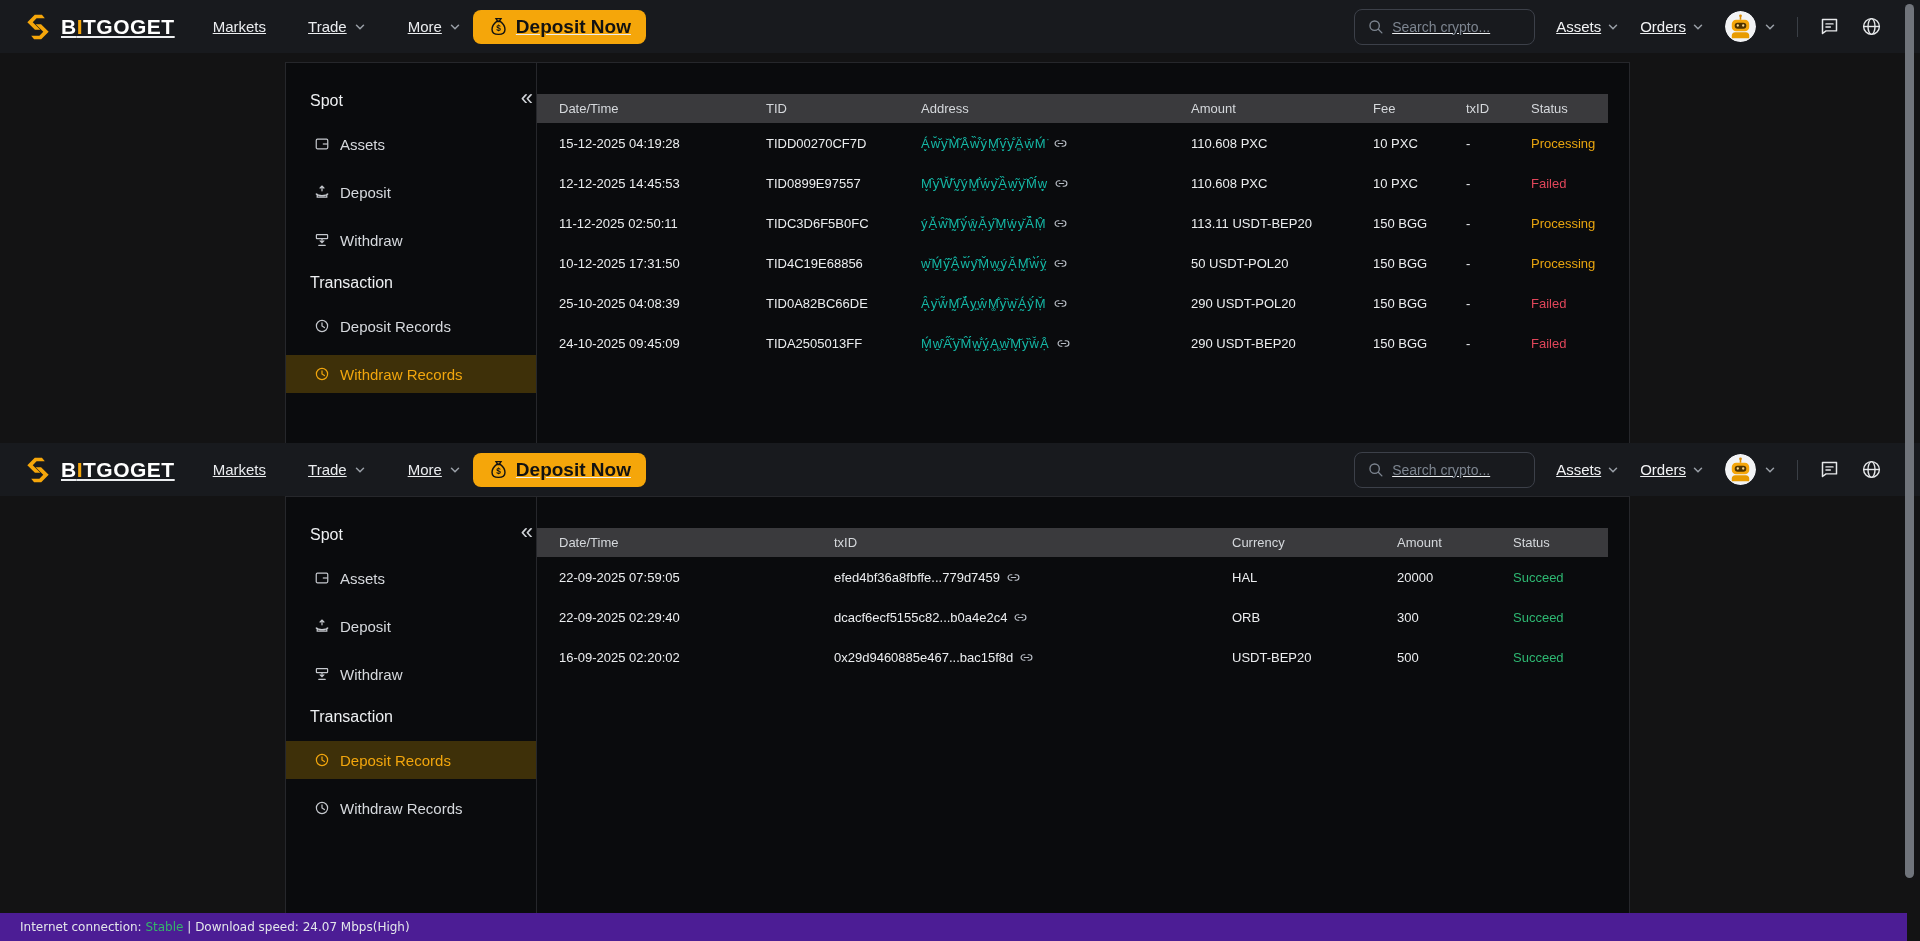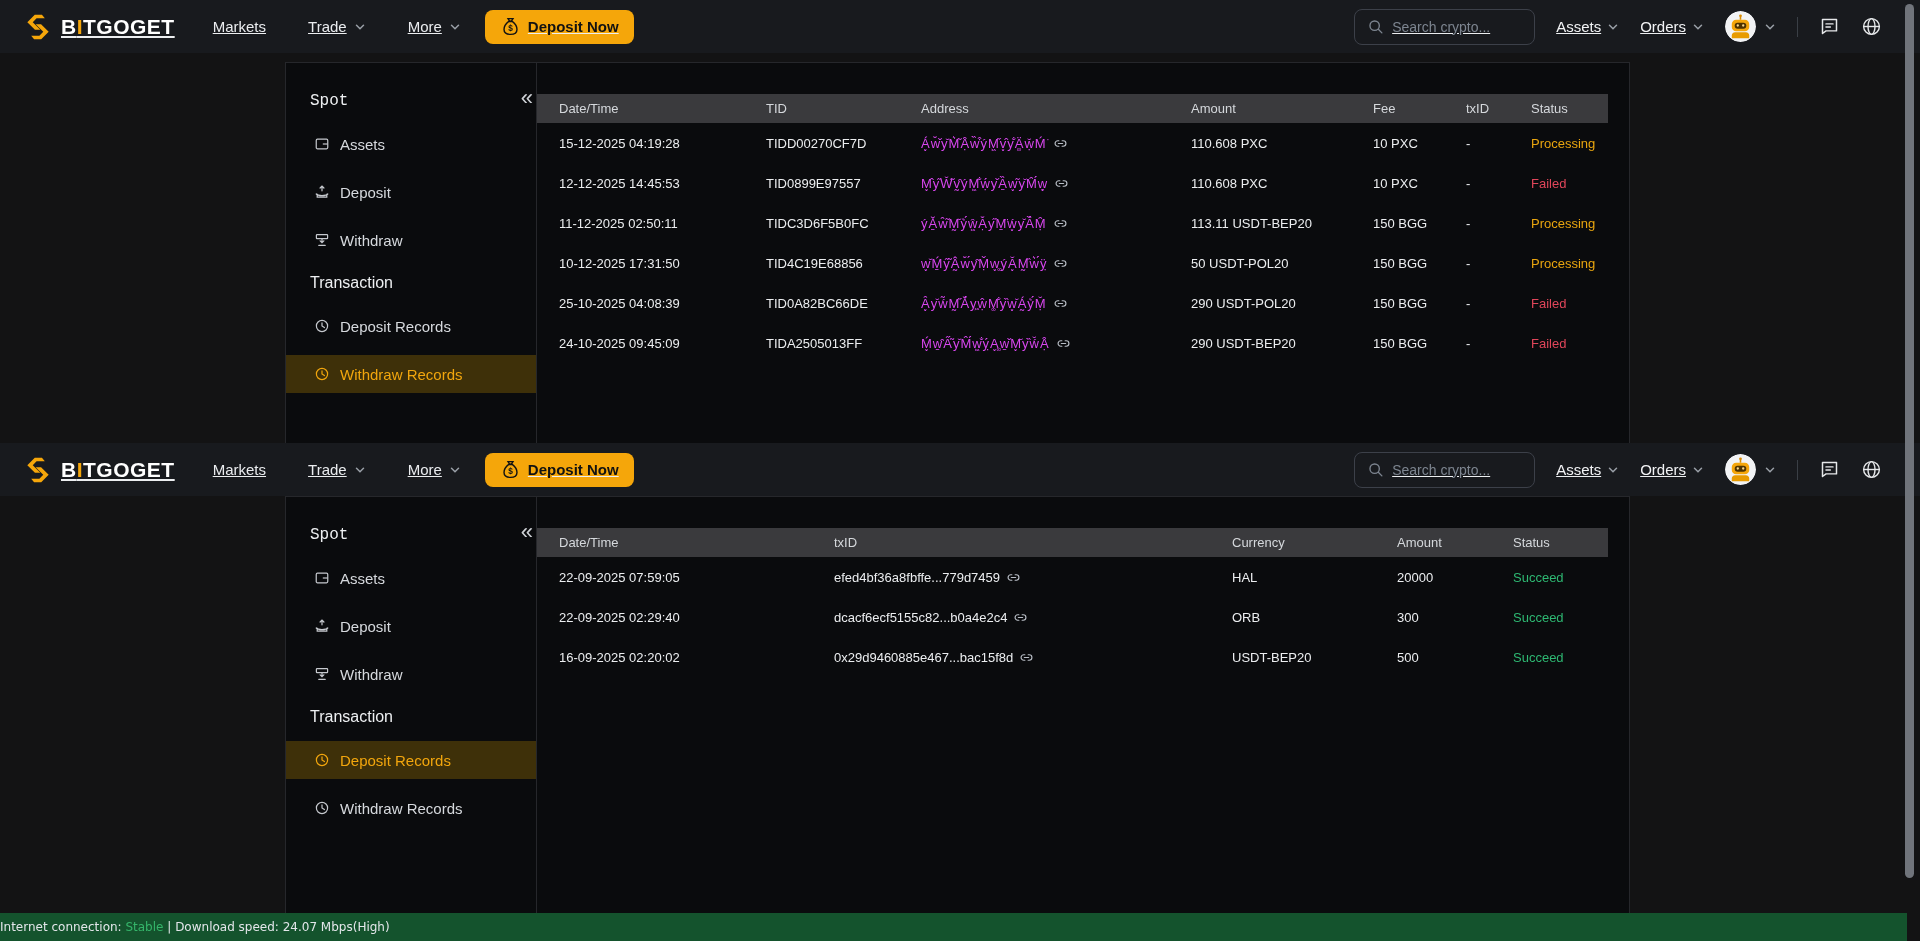--- a/index.html
+++ b/index.html
@@ -15,23 +15,23 @@
   .icon{flex:0 0 auto;}
 
   
   .app-header{display:flex;align-items:center;height:53px;padding:0 38px 0 24px;background:var(--bg-header);text-decoration:underline;}
   .brand{display:flex;align-items:center;gap:9px;cursor:pointer;}
   .logo-text{font-size:21px;font-weight:700;letter-spacing:.5px;color:#fff;}
   .logo-text .accent-i{color:var(--accent);}
   .main-nav{display:flex;align-items:flex-end;gap:42px;margin-left:38px;}
   .nav-item{display:flex;align-items:center;gap:7px;font-size:15px;color:#eaecef;cursor:pointer;}
   .chev{color:#9aa0a8;}
-  .deposit-btn{display:flex;align-items:center;gap:7px;margin-left:24px;height:34px;padding:0 15px;
+  .deposit-btn{display:flex;align-items:center;gap:7px;margin-left:12px;height:34px;padding:0 15px;
     background:var(--accent);border:none;border-radius:8px;font-family:inherit;
-    font-size:15px;font-weight:700;color:#121212;cursor:pointer;}
+    font-size:19px;font-weight:700;color:#121212;cursor:pointer;}
   .hdr-right{margin-left:auto;display:flex;align-items:center;gap:21px;}
   .search-box{display:flex;align-items:center;gap:8px;width:181px;height:36px;padding:0 12px;
     border:1px solid #3c4049;border-radius:8px;color:#7d8590;}
   .search-box input{flex:1;min-width:0;background:transparent;border:none;outline:none;
     font-family:inherit;font-size:14px;color:#f97316;}
   .search-box input::placeholder{color:#7d8590;}
   .hdr-link{display:flex;align-items:center;gap:6px;font-size:15px;color:#f2f3f5;cursor:pointer;}
   .avatar-wrap{display:flex;align-items:center;gap:8px;cursor:pointer;}
   .avatar{width:31px;height:31px;border-radius:50%;overflow:hidden;}
   .vdiv{width:1px;height:20px;background:#3a3f46;}
@@ -39,45 +39,45 @@
 
   
   .section{position:relative;}
   .s1{height:443px;} .s2{height:470px;}
   .hgap{height:9px;}
   .panel{margin-left:285px;width:1345px;display:flex;background:var(--bg-panel);
     border:1px solid var(--border);border-bottom:none;}
   .s1 .panel{height:381px;} .s2 .panel{height:417px;}
   .sidebar{position:relative;width:251px;border-right:1px solid var(--border);padding-top:24px;}
   .sb-title{display:flex;align-items:center;height:28px;padding-left:24px;font-size:16px;color:#eef0f2;}
-  .sb-title.first{margin-bottom:5px;font-family:Liberation Mono, monospace;}
+  .sb-title.first{margin-bottom:5px;}
   .sb-title.second{height:38px;}
   .sb-item{display:flex;align-items:center;height:48px;padding-left:28px;gap:10px;
     font-size:15px;color:#d6d9dd;cursor:pointer;}
   .sb-item .icon{color:#c6c9ce;}
   .sb-item.active{height:38px;margin:5px 0;background:#3e3009;color:#f2a60d;}
   .sb-item.active .icon{color:#f2a60d;}
   .collapse{position:absolute;top:24px;right:3px;font-size:22px;line-height:1;color:#cfd2d6;cursor:pointer;}
   .content{flex:1;padding-top:31px;}
 
   
   .thead{height:29px;background:var(--bg-thead);color:#d5d8dc;font-size:13px;margin-right:21px;}
   .trow{height:40px;font-size:13px;color:var(--txt);}
   .grid-w{display:grid;grid-template-columns:207px 155px 270px 182px 93px 65px 1fr;
     padding-left:22px;align-items:center;}
   .grid-d{display:grid;grid-template-columns:275px 398px 165px 116px 1fr;
     padding-left:22px;align-items:center;}
   .cell{display:flex;align-items:center;gap:7px;white-space:nowrap;overflow:hidden;}
-  .addr{color:#d946ef;letter-spacing:1px;}
+  .addr{color:#14b8a6;letter-spacing:1px;}
   .link-ic{color:#b9bec6;cursor:pointer;}
   .st-processing{color:var(--processing);} .st-failed{color:var(--failed);} .st-succeed{color:var(--succeed);}
 
   
-  .statusbar{position:absolute;left:0;bottom:0;width:1907px;height:28px;background:#14532d;
-    display:flex;align-items:center;padding-left:0;font-family:"DejaVu Sans",sans-serif;
+  .statusbar{position:absolute;left:0;bottom:0;width:1907px;height:28px;background:#4c1d95;
+    display:flex;align-items:center;padding-left:20px;font-family:"DejaVu Sans",sans-serif;
     font-size:12px;color:#e3e6ea;white-space:pre;}
   .conn-state{color:var(--stable);}
 
   .scrollthumb{position:fixed;top:4px;right:6px;width:9px;height:874px;background:#70747b;border-radius:5px;}
 </style>
 </head>
 <body>
 
 <svg width="0" height="0" style="position:absolute" aria-hidden="true">
   <defs>

